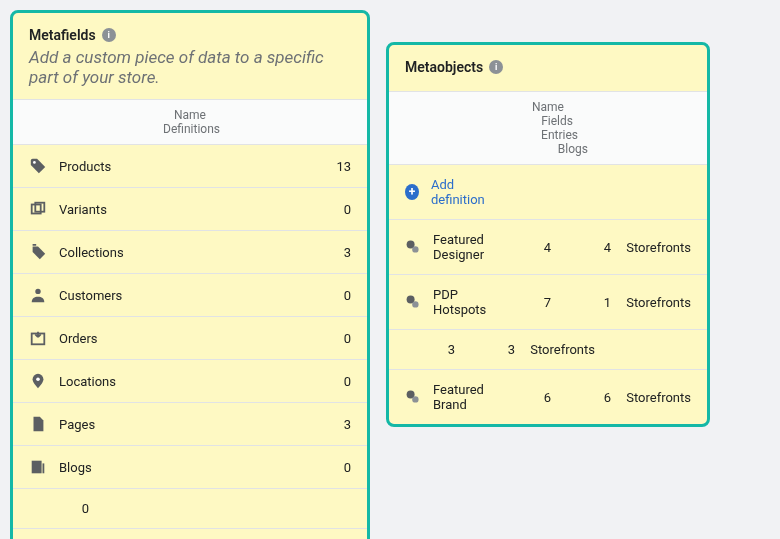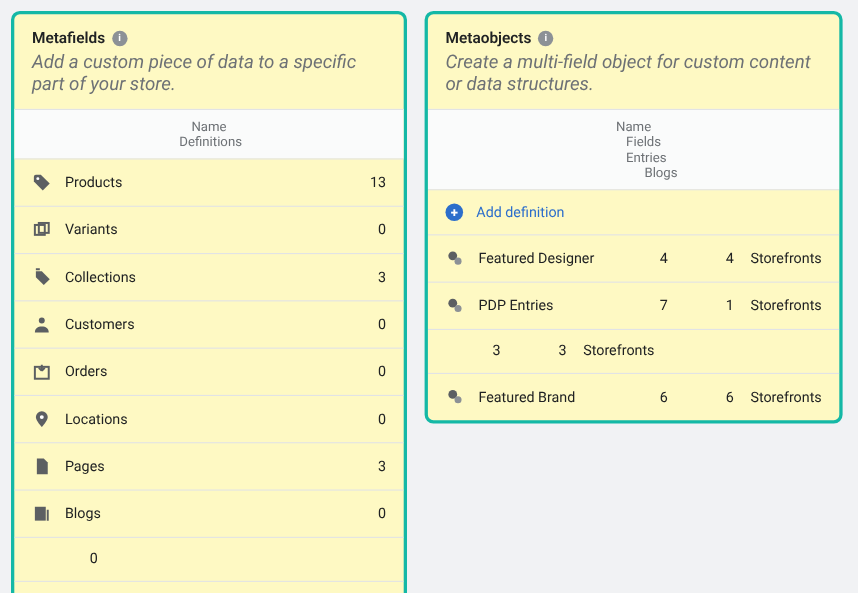--- a/index.html
+++ b/index.html
@@ -14,21 +14,21 @@
     gap: 16px;
     align-items: flex-start;
   }
   .card {
     background: #fef9c3;
     border: 3px solid #14b8a6;
     border-radius: 8px;
     overflow: hidden;
   }
   .card.left { width: 360px; }
-  .card.right { width: 380px; }
+  .card.right { width: 324px; margin-top: 32px; }
   .card-head {
     padding: 14px 16px 12px 16px;
   }
   .card-title-row {
     display: flex;
     align-items: center;
     gap: 6px;
     margin-bottom: 4px;
   }
   .card-title {
@@ -235,21 +235,20 @@
     <div class="l-def">0</div>
   </div>
 </div>
 
 <div class="card right">
   <div class="card-head">
     <div class="card-title-row">
       <span class="card-title">Metaobjects</span>
       <span class="info-icon">i</span>
     </div>
-    <div class="card-sub">Create a multi-field object for custom content or data structures.</div>
   </div>
   <div class="tbl-head">
     <div class="r-name">Name</div>
     <div class="r-fields">Fields</div>
     <div class="r-entries">Entries</div>
     <div class="r-access">Blogs</div>
   </div>
 
   <div class="row add-row">
     <div class="r-name">
@@ -277,21 +276,21 @@
   </div>
 
   <div class="row">
     <div class="r-name">
       <span class="ico">
           <svg viewBox="0 0 20 20" width="16" height="16">
             <circle cx="7" cy="7" r="5"></circle>
             <circle cx="13" cy="13" r="4" fill="#8c9196"></circle>
           </svg>
         </span>
-      <span>PDP Entries</span>
+      <span>PDP Hotspots</span>
     </div>
     <div class="r-fields">7</div>
     <div class="r-entries">1</div>
     <div class="r-access">Storefronts</div>
   </div>
 
   <div class="row">
     <div class="r-fields">3</div>
     <div class="r-entries">3</div>
     <div class="r-access">Storefronts</div>

